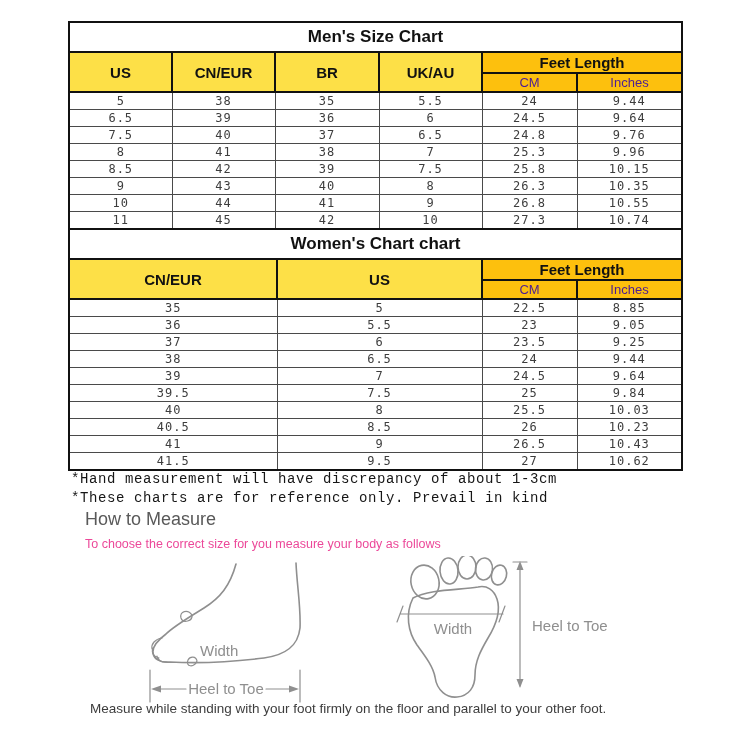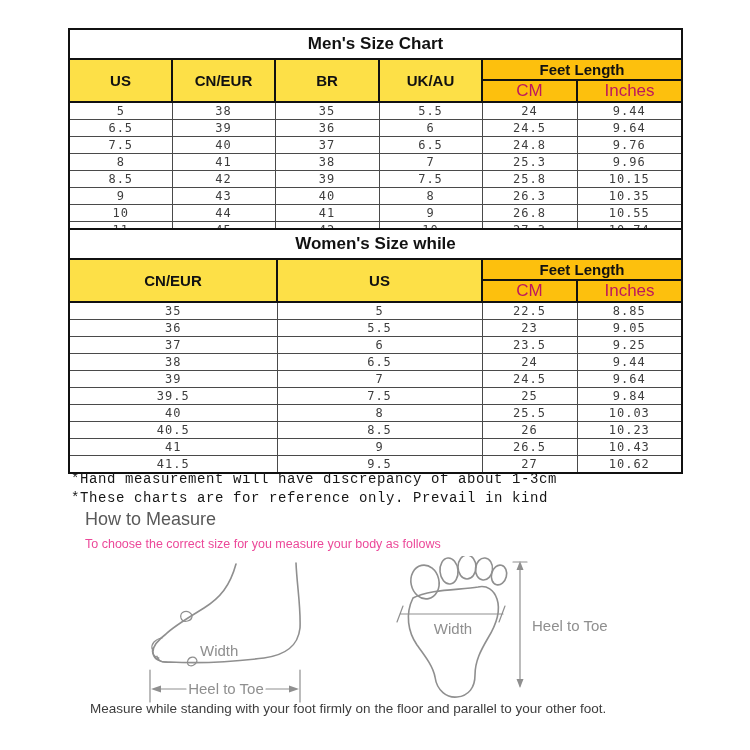--- a/index.html
+++ b/index.html
@@ -15,21 +15,21 @@
   
   table.size-table {
     position:absolute;
     left:68px;
     border-collapse:collapse;
     table-layout:fixed;
     width:613px;
     background:#fff;
     border:2px solid #111;
   }
-  #men-table   { top:28px; }
+  #men-table   { top:21px; }
   #women-table { top:228px; }
 
   .size-table td, .size-table th { padding:0; text-align:center; vertical-align:middle; }
 
   .table-title {
     height:28px;
     font-size:17px;
     font-weight:bold;
     color:#111;
     border:2px solid #111;
@@ -48,23 +48,23 @@
     background:#fdc00d;
     border:2px solid #111;
     font-size:15px;
     font-weight:bold;
     color:#111;
     height:19px;
   }
   th.sub-head {
     background:#fdc00d;
     border:2px solid #111;
-    font-size:17px;
+    font-size:13px;
     font-weight:normal;
-    color:#be185d;
+    color:#4c1d95;
     height:17px;
   }
   .size-table tbody td {
     border:1px solid #4a4a4a;
     height:16px;
     font-family:"DejaVu Sans Mono", monospace;
     font-size:12px;
     letter-spacing:1px;
     color:#3d3d3d;
   }
@@ -216,21 +216,21 @@
 
 <table class="size-table" id="women-table">
   <colgroup>
     <col style="width:208px">
       <col style="width:205px">
     <col style="width:95px">
       <col style="width:105px">
   </colgroup>
   <thead>
     <tr>
-      <td class="table-title" colspan="4">Women's Size while</td>
+      <td class="table-title" colspan="4">Women's Chart chart</td>
     </tr>
     <tr>
       <th class="col-head" rowspan="2">CN/EUR</th>
       <th class="col-head" rowspan="2">US</th>
       <th class="feet-head" colspan="2">Feet Length</th>
     </tr>
     <tr>
       <th class="sub-head">CM</th>
       <th class="sub-head">Inches</th>
     </tr>

